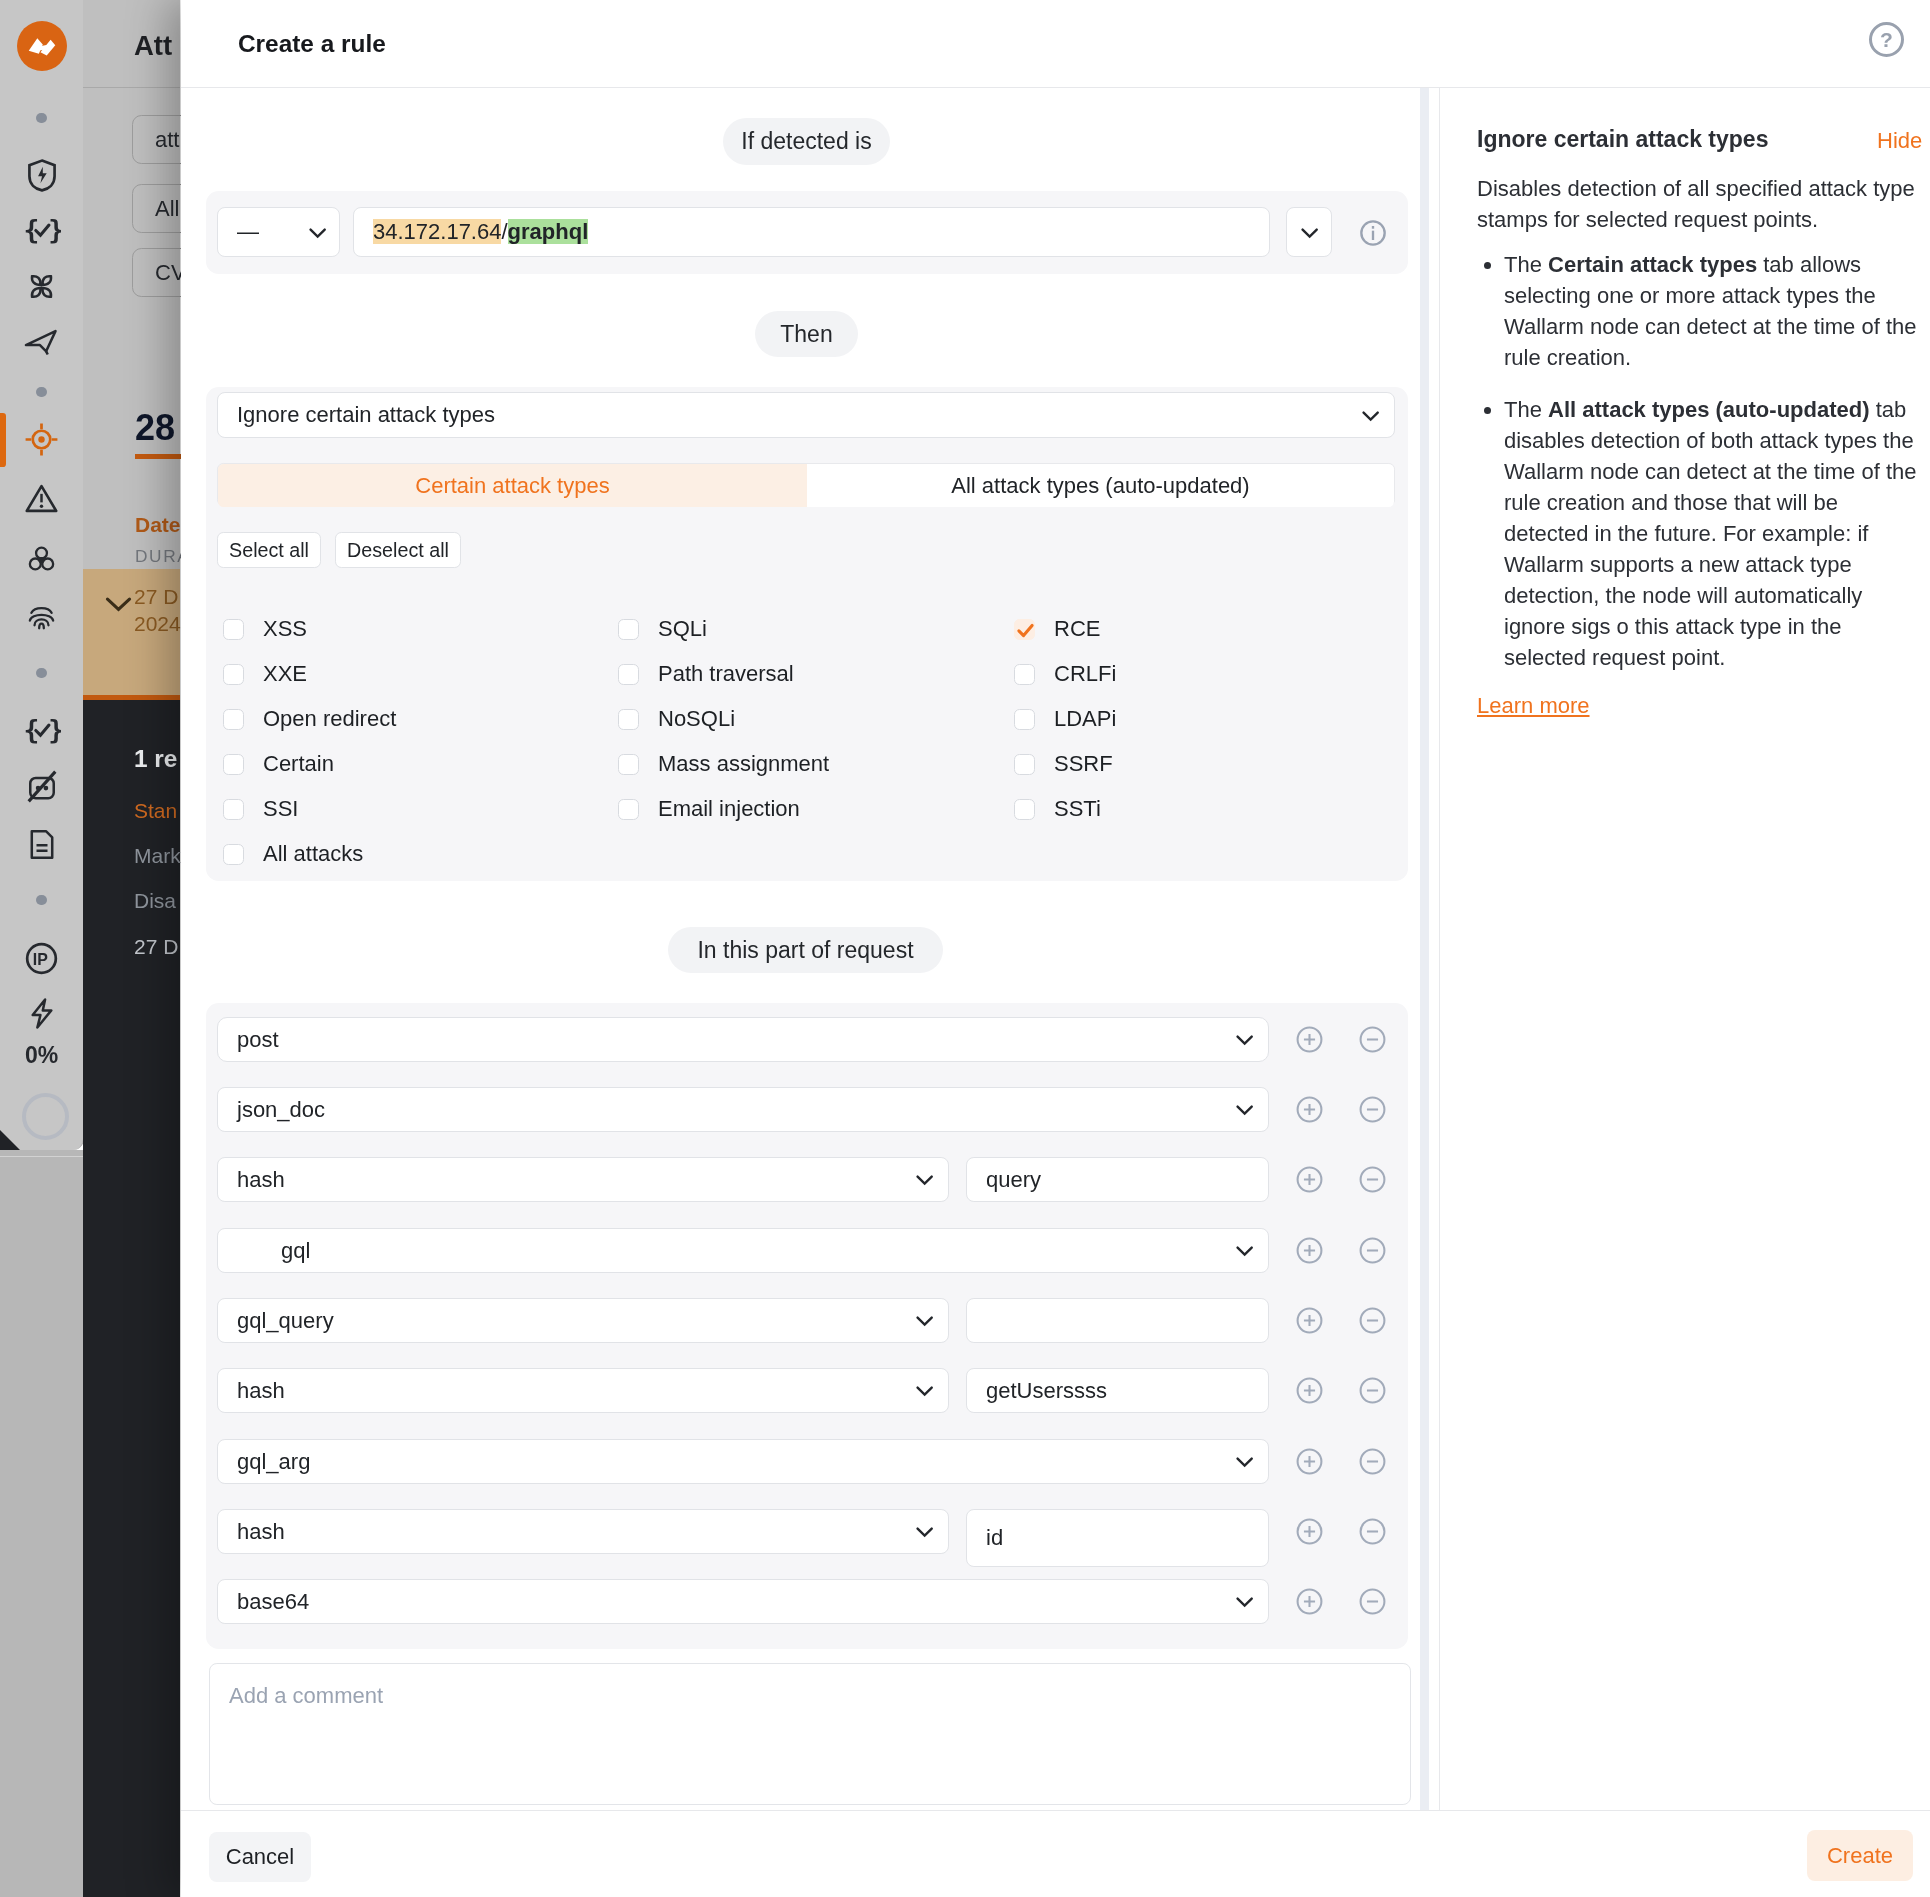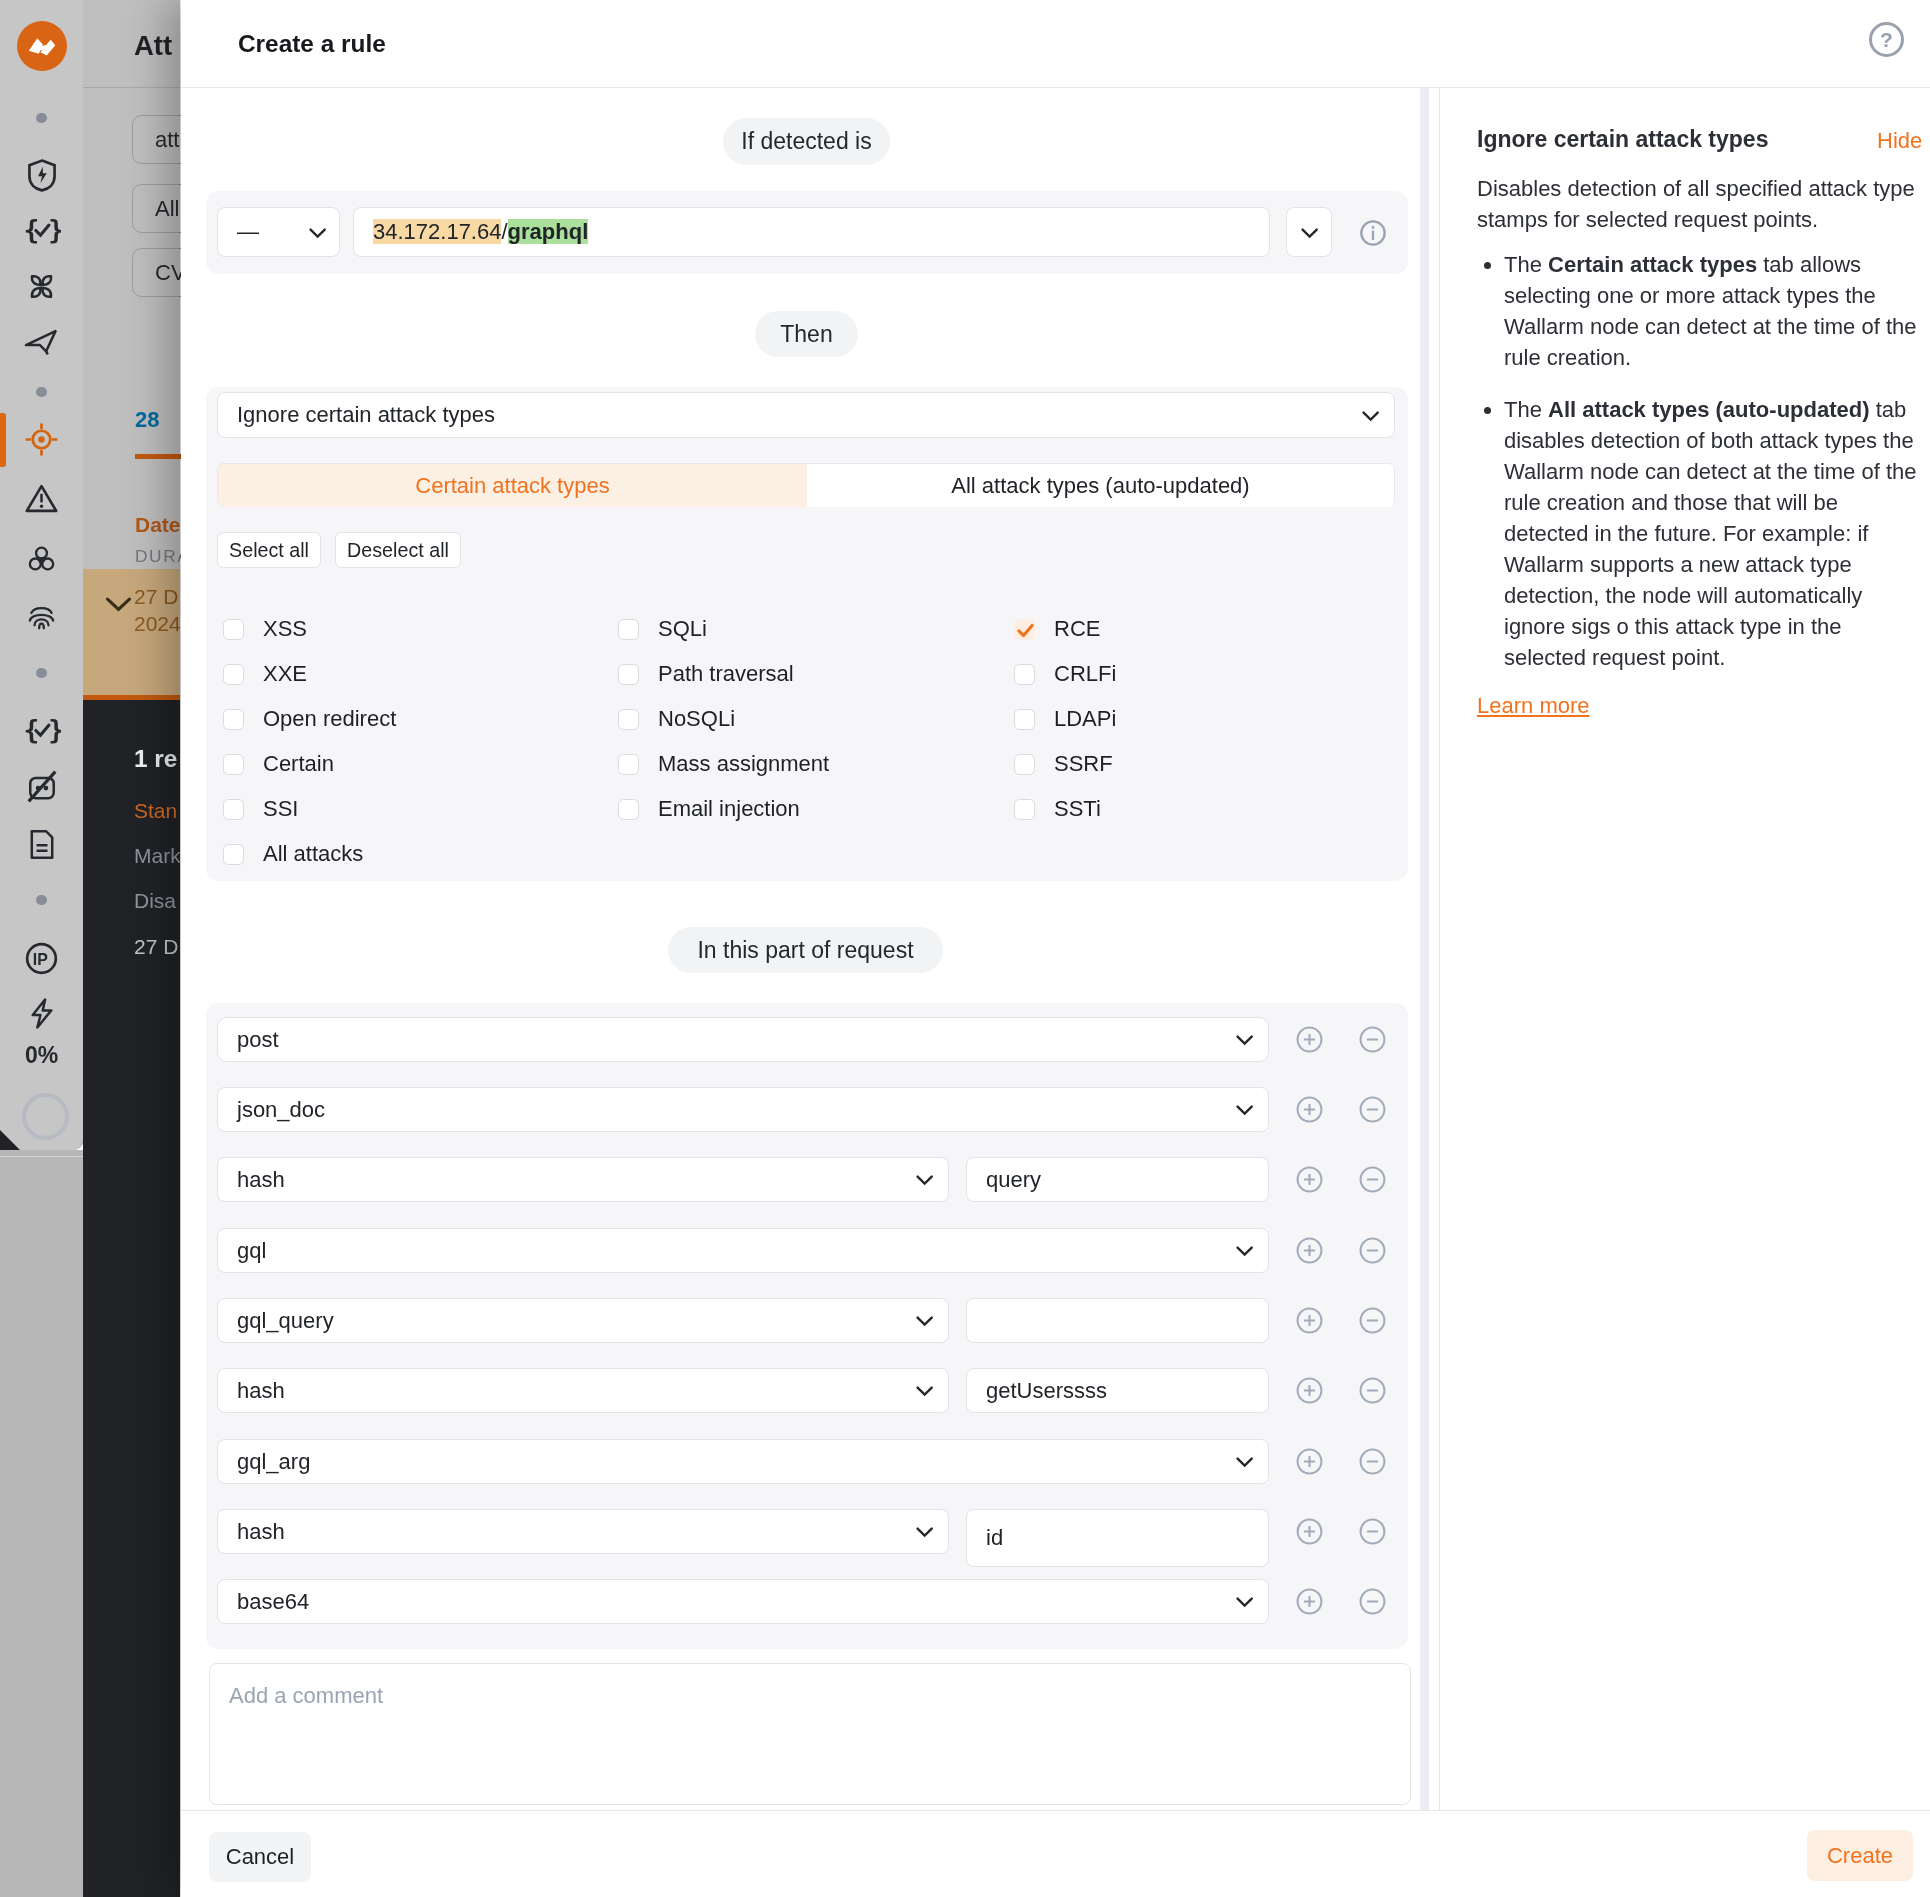--- a/index.html
+++ b/index.html
@@ -14,21 +14,21 @@
   .side-ic{left:0;width:83px;display:flex;justify-content:center;align-items:center;height:38px;}
   .side-dot{width:10.2px;height:10.2px;border-radius:50%;background:#878e99;}
   #active-bar{left:0;top:413px;width:5.5px;height:54px;background:#dd680f;border-radius:0 3.1px 3.1px 0;}
   #usage{left:0;top:1042px;width:83px;text-align:center;font-size:23px;font-weight:bold;color:#26292e;}
   #avatar-ring{left:22px;top:1093px;width:39px;height:39px;border-radius:50%;border:4.7px solid #b6bac2;}
   #page{left:83px;top:0;width:97px;height:1898px;background:#bfbfbf;}
   #page-header-line{left:83px;top:87px;width:97px;height:0.8px;background:#a9a9a9;}
   #page-title{left:134px;top:30px;font-size:27.5px;font-weight:bold;color:#1f2125;}
   .chip{left:132px;width:110px;height:49px;border:1.6px solid #9d9d9d;border-radius:9.4px;
         display:flex;align-items:center;padding-left:22px;font-size:22px;color:#26292e;box-sizing:border-box;}
-  #count{left:135px;top:407px;font-size:22px;font-weight:bold;color:#0369a1;}
+  #count{left:135px;top:407px;font-size:36px;font-weight:bold;color:#0f172a;}
   #count-line{left:135px;top:454px;width:63px;height:4.7px;background:#c35a10;}
   #date-label{left:135px;top:513px;font-size:21px;font-weight:bold;color:#b05a18;}
   #dur-label{left:135px;top:546px;font-size:17.3px;letter-spacing:1.6px;color:#73777d;}
   #tan-row{left:83px;top:569px;width:97px;height:131px;background:#c7a87c;border-bottom:5.5px solid #c2590f;box-sizing:border-box;}
   #tan-l1{left:134px;top:585px;font-size:21px;color:#8a5a22;}
   #tan-l2{left:134px;top:612px;font-size:21px;color:#8a5a22;}
   #dark-panel{left:83px;top:700px;width:97px;height:1198px;background:#202226;}
   #dp-req{left:134px;top:745px;font-size:24.4px;font-weight:bold;color:#eceef0;}
   #dp-status{left:134px;top:799px;font-size:21px;color:#d06a20;}
   #dp-mark{left:134px;top:844px;font-size:21px;color:#8f959d;}
@@ -349,21 +349,21 @@
         </div>
         <div class="m txtin" style="left: 785px; top: 1157px; width: 303px; height: 45px;">query</div>
         <div class="m iconbtn" style="left: 1115px; top: 1166px;"><svg width="27" height="27" viewBox="0 0 34 34">
             <circle cx="17" cy="17" r="15" stroke="#a2abba" stroke-width="2.6" fill="none"></circle>
             <path d="M17 10 V24 M10 17 H24" stroke="#a2abba" stroke-width="2.6"></path>
           </svg></div>
         <div class="m iconbtn" style="left: 1178px; top: 1166px;"><svg width="27" height="27" viewBox="0 0 34 34">
             <circle cx="17" cy="17" r="15" stroke="#a2abba" stroke-width="2.6" fill="none"></circle>
             <path d="M10 17 H24" stroke="#a2abba" stroke-width="2.6"></path>
           </svg></div>
-        <div class="m sel" style="left: 36px; top: 1228px; width: 1052px; height: 45px;">
+        <div class="m sel" style="left: 36px; top: 1228px; width: 1052px; height: 45px; padding-left: 44px;">
           <span class="val">gql</span>
           <svg class="chev" style="left: 1018px; top: 17.3px;" viewBox="0 0 22 14" width="17.3" height="11">
             <path d="M2 2 L11 11 L20 2" stroke="#23262b" stroke-width="3" fill="none" stroke-linecap="round"></path>
           </svg>
         </div>
         <div class="m iconbtn" style="left: 1115px; top: 1237px;"><svg width="27" height="27" viewBox="0 0 34 34">
             <circle cx="17" cy="17" r="15" stroke="#a2abba" stroke-width="2.6" fill="none"></circle>
             <path d="M17 10 V24 M10 17 H24" stroke="#a2abba" stroke-width="2.6"></path>
           </svg></div>
         <div class="m iconbtn" style="left: 1178px; top: 1237px;"><svg width="27" height="27" viewBox="0 0 34 34">

